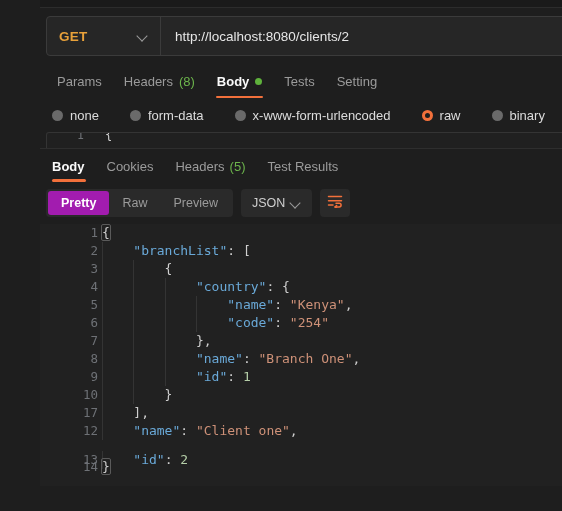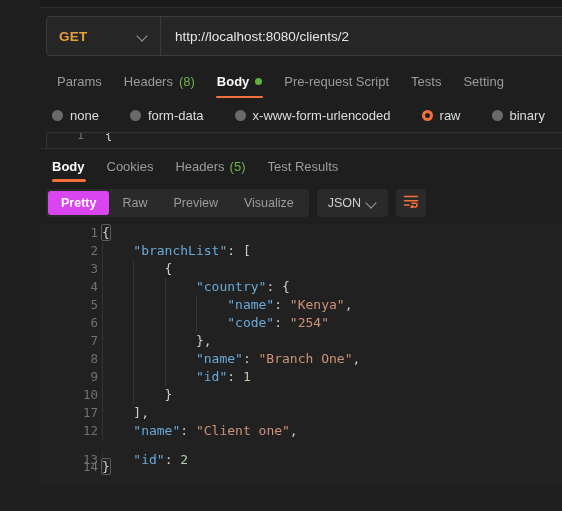--- a/index.html
+++ b/index.html
@@ -143,21 +143,21 @@
     padding:5px 6px 7px 6px;
   }
   .seg {
     display:flex; align-items:center;
     background:#2a2a2a; border-radius:4px; padding:2px;
   }
   .seg-btn {
     padding:5px 13px; border-radius:3px;
     color:#9b9b9b; font-size:12.5px; cursor:pointer; white-space:nowrap;
   }
-  .seg-btn.active { background:#d946ef; color:#ffffff; font-weight:bold; }
+  .seg-btn.active { background:#a21caf; color:#ffffff; font-weight:bold; }
   .fmt-select {
     display:flex; align-items:center; gap:6px;
     background:#2a2a2a; border-radius:4px;
     padding:7px 11px; cursor:pointer;
   }
   .fmt-select-label { color:#cfcfcf; font-size:12.5px; }
   .wrap-btn {
     display:flex; align-items:center; justify-content:center;
     width:30px; height:28px;
     background:#2a2a2a; border-radius:4px; cursor:pointer;
@@ -219,23 +219,20 @@
       <span>Params</span>
     </div>
     <div class="req-tab">
       <span>Headers</span>
       <span class="count">(8)</span>
     </div>
     <div class="req-tab active">
       <span>Body</span>
       <span class="dot-green"></span>
       <span class="underline"></span>
-    </div>
-    <div class="req-tab">
-      <span>Pre-request Script</span>
     </div>
     <div class="req-tab">
       <span>Tests</span>
     </div>
     <div class="req-tab">
       <span>Setting</span>
     </div>
   </div>
 
   <div class="radios">
@@ -295,21 +292,20 @@
         <line x1="2.8" y1="11.4" x2="13.2" y2="11.4"></line>
       </svg>
     </span>
   </div>
 
   <div class="fmt-bar">
     <div class="seg">
       <div class="seg-btn active">Pretty</div>
       <div class="seg-btn">Raw</div>
       <div class="seg-btn">Preview</div>
-      <div class="seg-btn">Visualize</div>
     </div>
     <div class="fmt-select">
       <span class="fmt-select-label">JSON</span>
       <span class="chev"></span>
     </div>
     <div class="wrap-btn">
       <span>
         <svg width="16" height="14" viewBox="0 0 16 14" fill="none" stroke="#f2703b" stroke-width="1.5" stroke-linecap="round">
           <line x1="1.5" y1="2.5" x2="14.5" y2="2.5"></line>
           <line x1="1.5" y1="6.8" x2="14.5" y2="6.8"></line>

